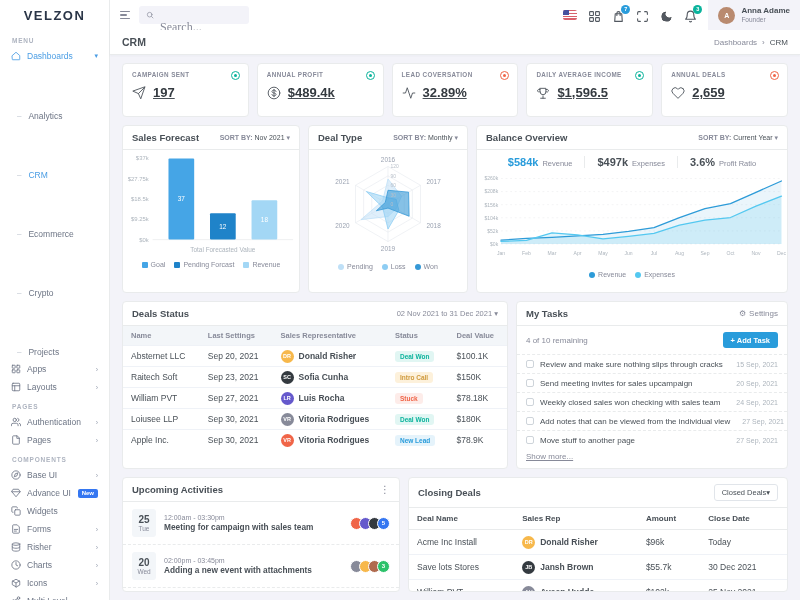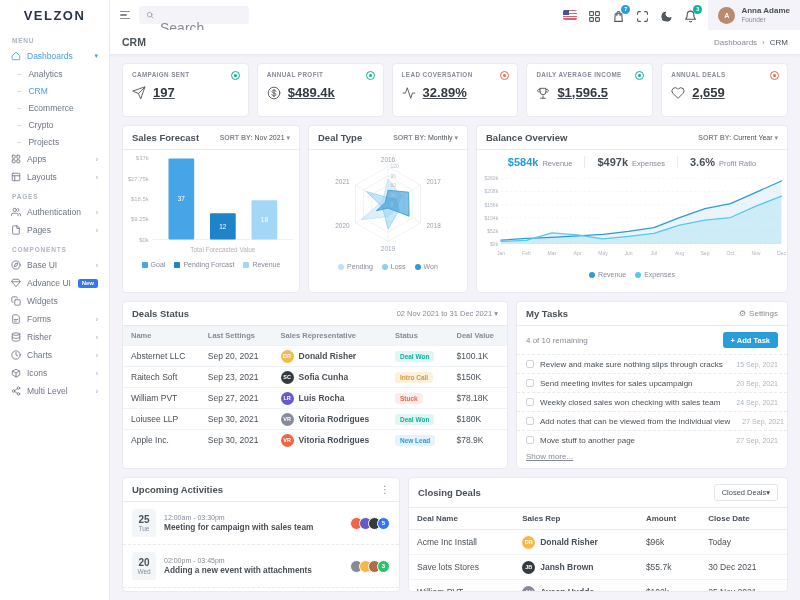--- a/index.html
+++ b/index.html
@@ -6,34 +6,34 @@
   *{box-sizing:border-box;}
   .app{width:800px;height:600px;display:flex;overflow:hidden;background:#f3f3f9;color:#495057;}
   
   .sidebar{width:110px;flex-shrink:0;background:#fff;border-right:1px solid #e9ebec;overflow:hidden;}
   .logo{height:30px;display:flex;align-items:center;justify-content:center;font-size:13px;font-weight:bold;letter-spacing:1.5px;color:#2a3547;}
   .menu-label{font-size:6.5px;font-weight:700;letter-spacing:.8px;color:#aeb4c0;padding:7px 12px 3px;}
   .mitem{display:flex;align-items:center;gap:6px;padding:4px 11px;font-size:8.5px;color:#6d7585;cursor:pointer;}
   .mitem svg{width:10px;height:10px;flex-shrink:0;}
   .mitem .chev{margin-left:auto;font-size:7px;color:#9aa2b1;}
   .mitem.active,.mitem.active .chev{color:#4a9de4;}
-  .sub{display:flex;align-items:center;padding:3.5px 11px 3.5px 17px;font-size:8.5px;color:#6d7585;cursor:pointer;}
+  .sub{display:flex;align-items:center;padding:3.5px 11px 3.5px 17px;font-size:8.5px;color:#6d7585;cursor:pointer;margin-top:42px;}
   .sub::before{content:"–";margin-right:7px;color:#b9c0cb;font-size:8px;}
   .sub.active{color:#4a9de4;}
   .new-badge{margin-left:auto;background:#3577f1;color:#fff;font-size:6px;font-weight:700;padding:1.5px 4px;border-radius:2px;}
   svg.ic{fill:none;stroke:currentColor;stroke-width:2;stroke-linecap:round;stroke-linejoin:round;}
   
   .main{flex:1;display:flex;flex-direction:column;min-width:0;}
   .topbar{height:30px;background:#fff;display:flex;align-items:center;gap:9px;padding-left:10px;flex-shrink:0;}
   .hamb{display:flex;flex-direction:column;gap:2px;cursor:pointer;}
   .hamb i{display:block;height:1.5px;background:#878a99;border-radius:1px;}
   .hamb i:nth-child(1){width:10px}.hamb i:nth-child(2){width:7px}.hamb i:nth-child(3){width:10px}
   .search-wrap{display:flex;align-items:center;gap:4px;background:#f3f3f9;border-radius:3px;height:18px;padding:0 7px;width:110px;}
   .search-wrap svg{width:8px;height:8px;color:#878a99;}
-  .search-wrap input{border:none;background:transparent;outline:none;font-size:14px;color:#495057;width:80px;font-family:Liberation Sans, sans-serif;margin-top:25px;}
+  .search-wrap input{border:none;background:transparent;outline:none;font-size:12px;color:#495057;width:80px;font-family:Liberation Serif, serif;margin-top:25px;}
   .search-wrap input::placeholder{color:#878a99;}
   .tb-right{margin-left:auto;display:flex;align-items:center;gap:11px;}
   .tb-btn{position:relative;width:13px;height:13px;color:#525860;cursor:pointer;}
   .tb-btn svg{width:13px;height:13px;}
   .flag{width:14px;height:10px;border-radius:2px;background:repeating-linear-gradient(180deg,#d8616b 0 1.4px,#fff 1.4px 2.8px);position:relative;overflow:hidden;cursor:pointer;}
   .flag::after{content:"";position:absolute;left:0;top:0;width:6px;height:5px;background:#46519e;}
   .nbadge{position:absolute;top:-4px;right:-5px;min-width:9px;height:9px;padding:0 1px;border-radius:5px;color:#fff;font-size:5.5px;font-weight:700;display:flex;align-items:center;justify-content:center;}
   .nbadge.info{background:#299cdb;} .nbadge.success{background:#0ab39c;}
   .userblock{height:30px;background:#f3f3f9;display:flex;align-items:center;gap:6px;padding:0 10px;cursor:pointer;}
   .uavatar{width:17px;height:17px;border-radius:50%;background:#b98a6f;color:#fff;font-size:7px;font-weight:700;display:flex;align-items:center;justify-content:center;}

